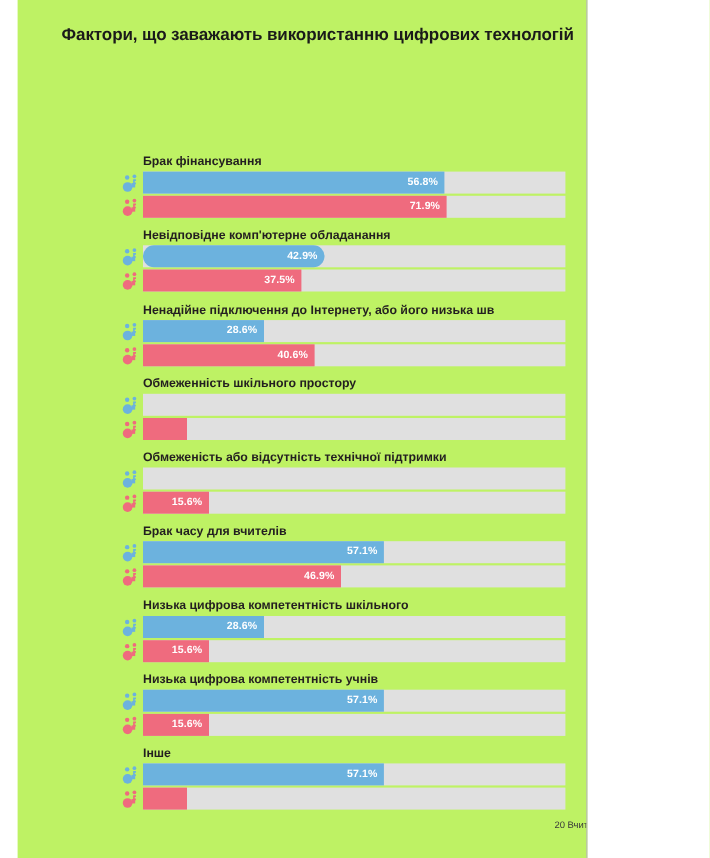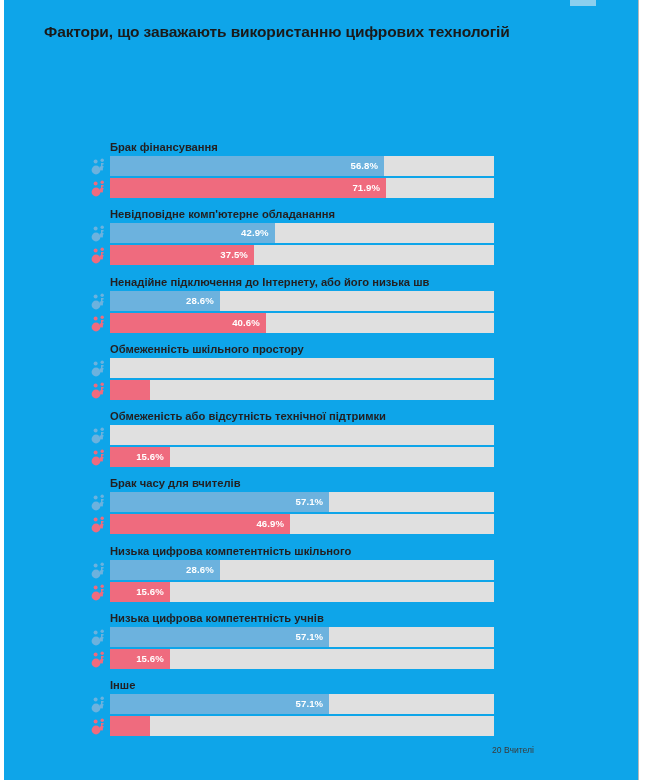--- a/index.html
+++ b/index.html
@@ -11,24 +11,24 @@
     width: 645px;
     height: 780px;
     overflow: hidden;
     font-family: "Liberation Sans", "DejaVu Sans", sans-serif;
     color: #231f20;
     position: relative;
   }
 
   #page {
     position: absolute;
-    left: 4px; top: 0;
-    width: 635px;
+    left: 16px; top: 0;
+    width: 518px;
     height: 780px;
-    background: #0ea5e9;
+    background: #bef264;
     border-right: 1px solid #b8b8b8;
     box-sizing: border-box;
     overflow: hidden;
   }
 
   
   .top-artifact {
     position: absolute;
     top: 0px;
     left: 566px;
@@ -65,20 +65,21 @@
     width: 558px;
     text-align: justify;
   }
 
   
   .chart {
     position: absolute;
     left: 0px;
     top: 140px;
     width: 605px;
+    padding-left: 8px;
   }
 
   .group {
     position: relative;
     height: 67.3px;
   }
 
   .group-title {
     position: absolute;
     left: 106px;
@@ -203,21 +204,21 @@
           <div class="row-icon">
             <svg width="17" height="18" viewBox="0 0 17 18">
               <circle cx="4.6" cy="4.4" r="2.0" fill="#6cb2de"></circle>
               <circle cx="11.2" cy="3.3" r="1.7" fill="#6cb2de"></circle>
               <path d="M10.0 6.0 h2.6 v1.6 h-1.1 v1.3 h1.0 v1.5 h-1.0 v1.2 h-1.5 z" fill="#6cb2de"></path>
               <circle cx="5.0" cy="13.0" r="4.4" fill="#6cb2de"></circle>
               <rect x="8.6" y="9.4" width="3.3" height="4.0" fill="#6cb2de"></rect>
             </svg>
           </div>
           <div class="track">
-            <div class="bar" style="width: 164.736px;">
+            <div class="bar" style="width: 164.736px; border-radius: 10px;">
               <span class="bar-value">42.9%</span>
             </div>
           </div>
         </div>
         <div class="row r2">
           <div class="row-icon">
             <svg width="17" height="18" viewBox="0 0 17 18">
               <circle cx="4.6" cy="4.4" r="2.0" fill="#ef6b7e"></circle>
               <circle cx="11.2" cy="3.3" r="1.7" fill="#ef6b7e"></circle>
               <path d="M10.0 6.0 h2.6 v1.6 h-1.1 v1.3 h1.0 v1.5 h-1.0 v1.2 h-1.5 z" fill="#ef6b7e"></path>

